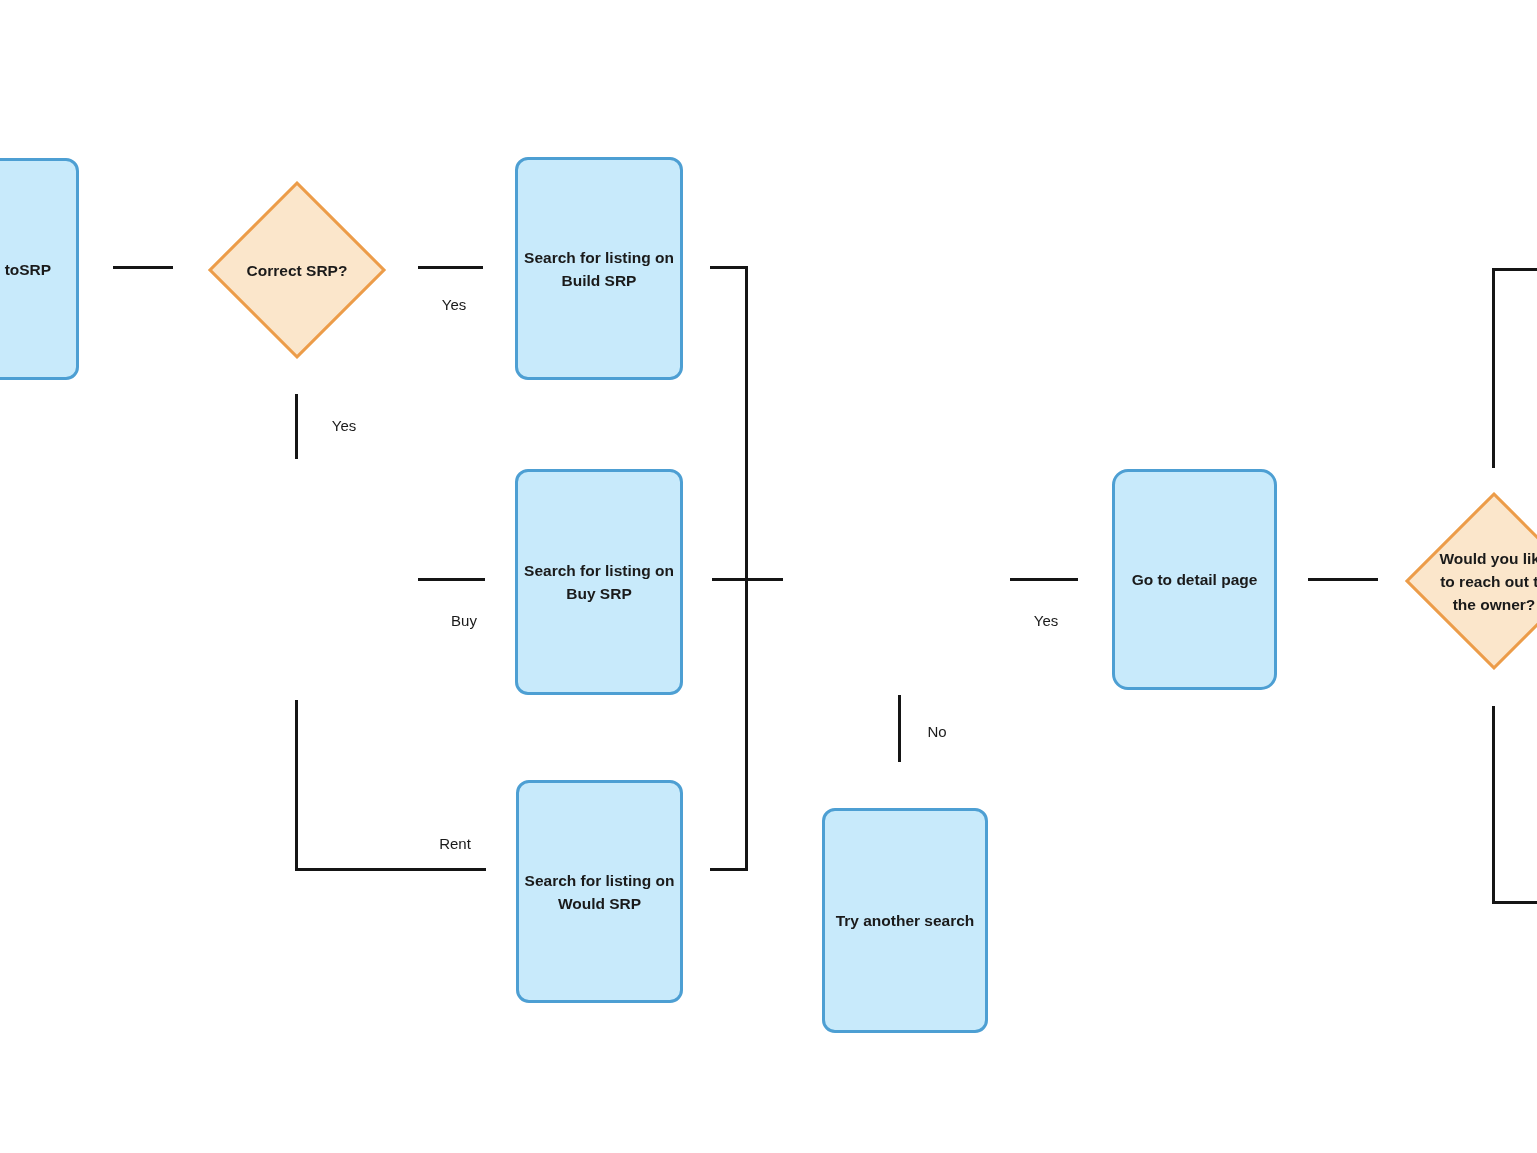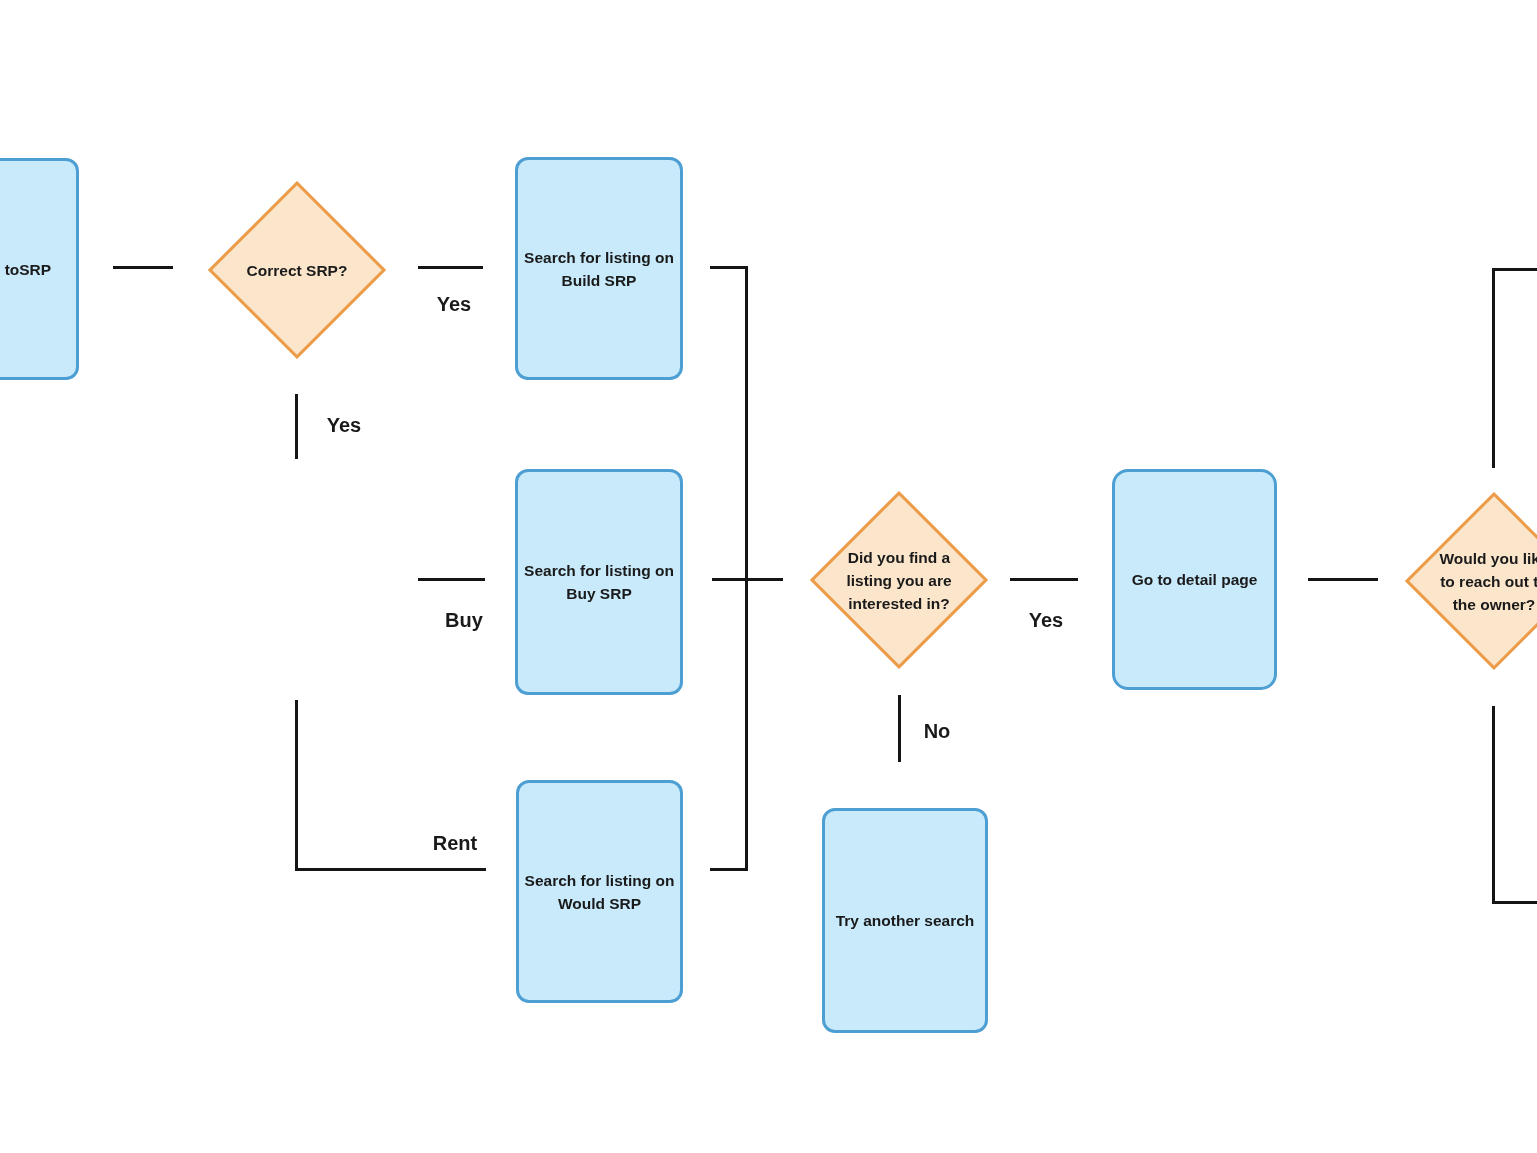--- a/index.html
+++ b/index.html
@@ -59,22 +59,22 @@
     align-items: center;
     justify-content: center;
     z-index: 1;
   }
   .line { position: absolute; background: var(--line); }
   .line.h { height: 3px; }
   .line.v { width: 3px; }
   .edge-label {
     position: absolute;
     transform: translate(-50%, -50%);
-    font-size: 20px;
-    font-weight: 700;
+    font-size: 15px;
+    font-weight: 400;
     white-space: nowrap;
     color: var(--text);
   }
   .start-label {
     position: absolute;
     left: 94px; top: 0; bottom: 0;
     width: 40px;
     display: flex;
     flex-direction: row;
     align-items: center;
@@ -137,28 +137,20 @@
   <div class="box" style="left:515px; top:469px; width:168px; height:226px;">
     <span class="tl">Search for listing on</span>
     <span class="tl">Buy SRP</span>
   </div>
 
   <div class="box" style="left:516px; top:780px; width:167px; height:223px;">
     <span class="tl">Search for listing on</span>
     <span class="tl">Would SRP</span>
   </div>
 
-  <div class="diamond" style="left:809px; top:491px;">
-    <div class="diamond-shape"></div>
-    <div class="diamond-text">
-      <span class="tl">Did you find a</span>
-      <span class="tl">listing you are</span>
-      <span class="tl">interested in?</span>
-    </div>
-  </div>
 
   <div class="box" style="left:1112px; top:469px; width:165px; height:221px;border-radius:16px;">
     <span class="tl">Go to detail page</span>
   </div>
 
   <div class="box" style="left:822px; top:780px; width:166px; height:225px;margin-top:28px;">
     <span class="tl">Try another search</span>
   </div>
 
   <div class="diamond" style="left:1404px; top:492px;">

